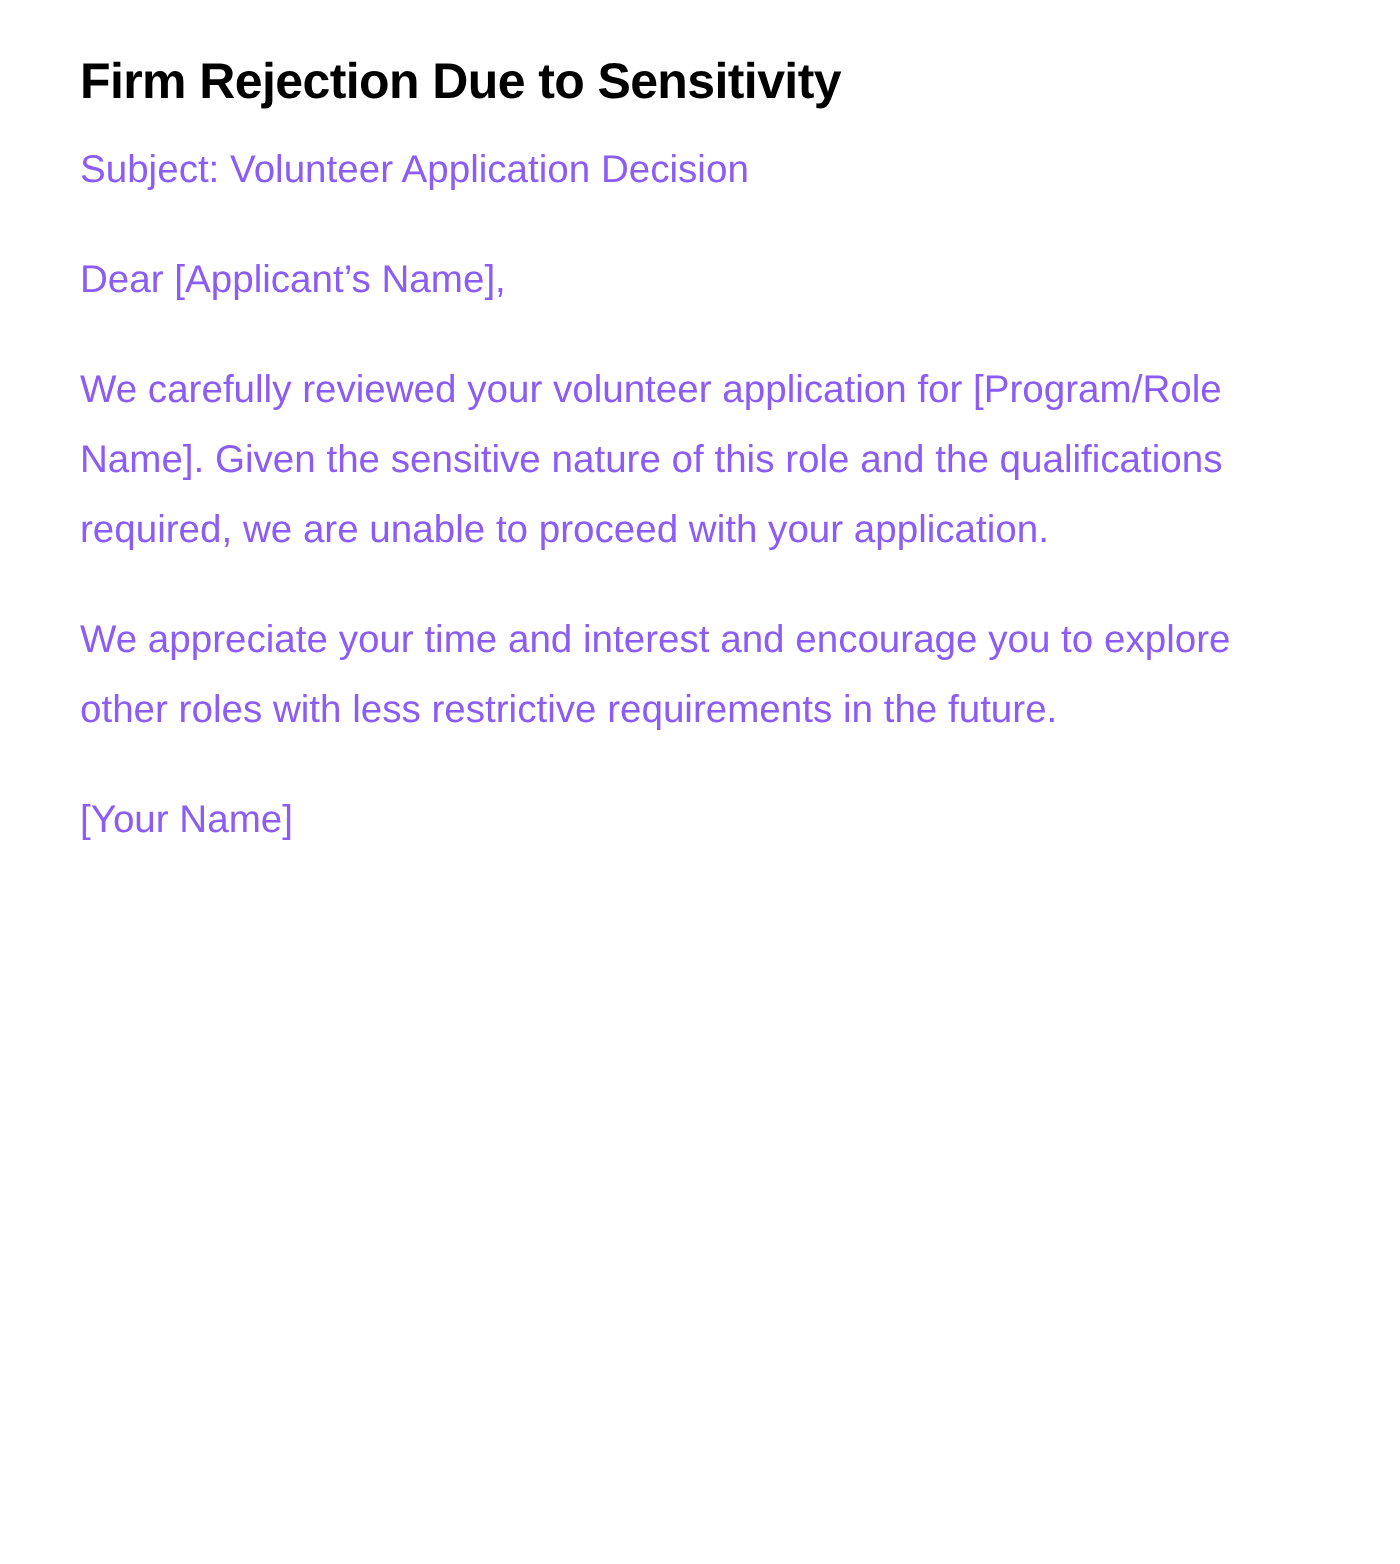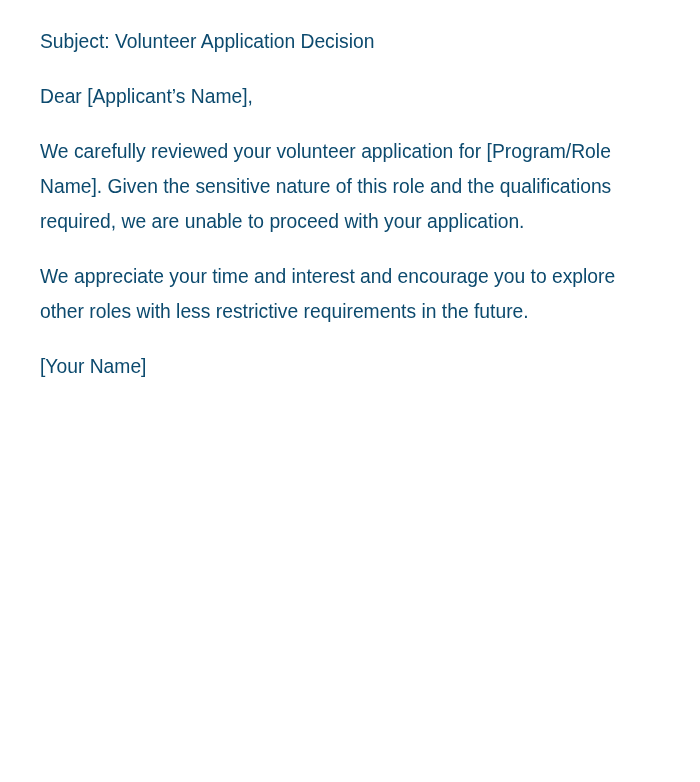--- a/index.html
+++ b/index.html
@@ -27,25 +27,26 @@
       font-size: 25px;
       line-height: 34px;
       color: #000000;
       margin: 0 0 10px 0;
       letter-spacing: -0.3px;
     }
     .para {
       font-size: 19.3px;
       line-height: 35.3px;
       margin: 0 0 19.5px 0;
-      color: #0c4a6e;
+      color: #8b5cf6;
     }
   </style>
 </head>
 <body>
 
 <div class="page">
+  <h1 class="title">Firm Rejection Due to Sensitivity</h1>
   <p class="para">Subject: Volunteer Application Decision</p>
   <p class="para">Dear [Applicant’s Name],</p>
   <p class="para">We carefully reviewed your volunteer application for [Program/Role Name]. Given the sensitive nature of this role and the qualifications required, we are unable to proceed with your application.</p>
   <p class="para">We appreciate your time and interest and encourage you to explore other roles with less restrictive requirements in the future.</p>
   <p class="para">[Your Name]</p>
 </div>
 
 </body></html>

